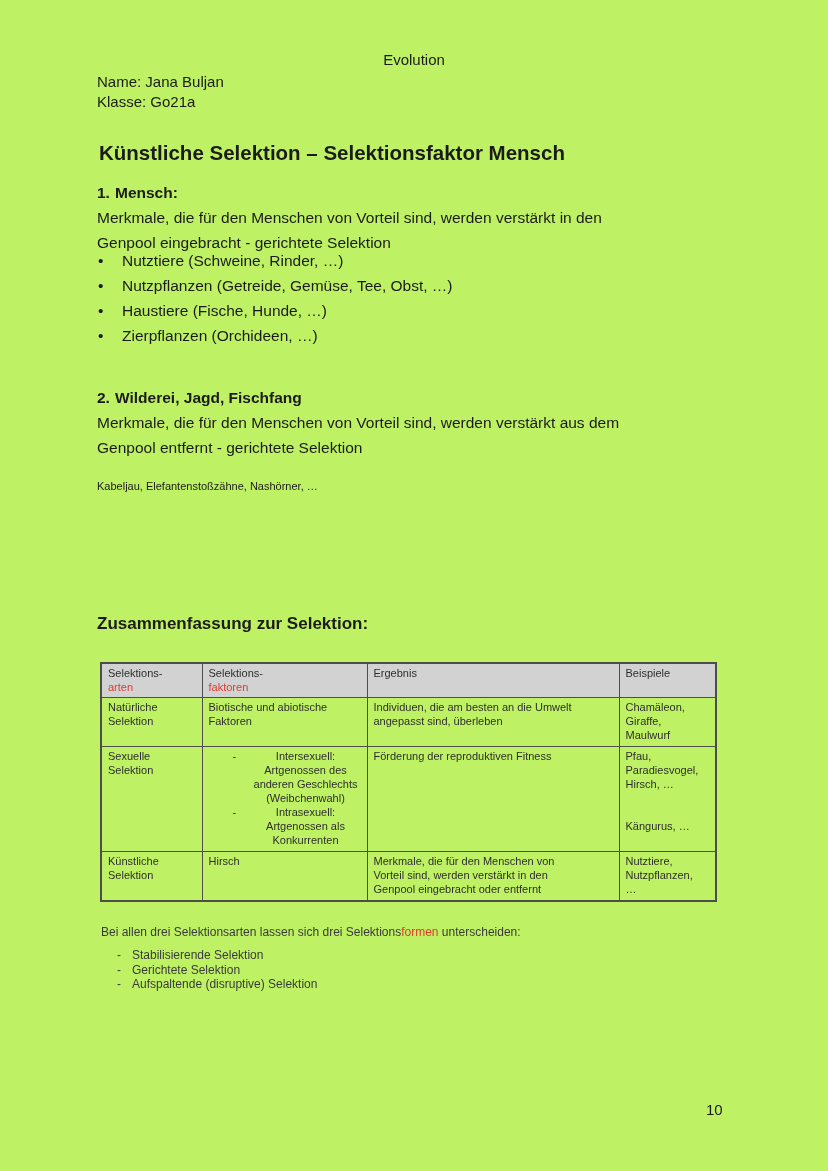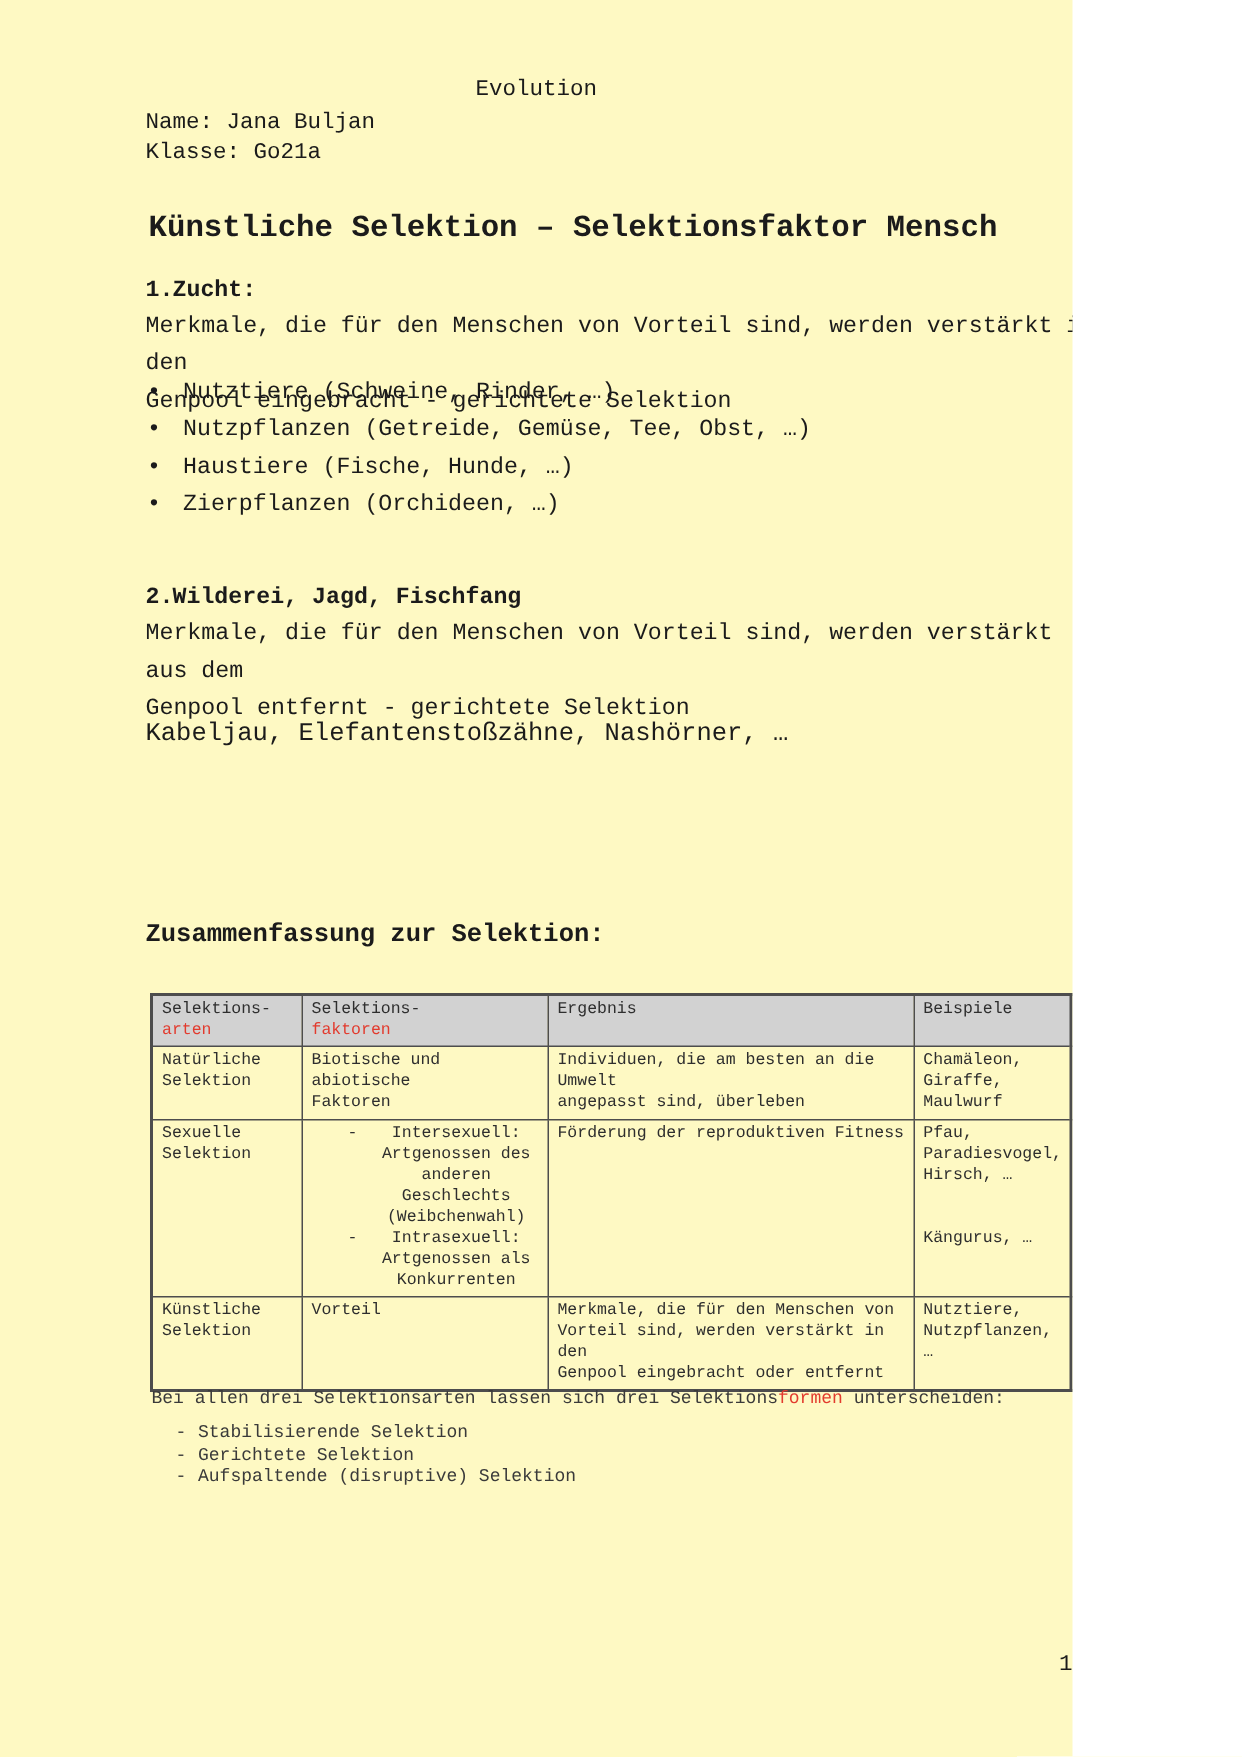--- a/index.html
+++ b/index.html
@@ -1,39 +1,39 @@
 <!DOCTYPE html>
 <html><head>
 <meta charset="utf-8">
 <style>
   html, body { margin: 0; padding: 0; background: #ffffff; }
   .page {
     position: relative;
-    width: 715px;
+    width: 828px;
     height: 1171px;
-    background: #fef9c3;
-    font-family: Liberation Mono, monospace;
+    background: #bef264;
+    font-family: Liberation Sans, sans-serif;
     color: #1b1b1b;
     overflow: hidden;
   }
   .abs { position: absolute; }
   .pre { white-space: pre-line; }
   .red { color: #e23b2e; }
 
   
   .course-header { top: 51px; left: 0; right: 0; text-align: center; font-size: 15px; }
   .meta-block { top: 72px; left: 97px; font-size: 15px; line-height: 20px; }
   .doc-title { top: 141px; left: 99px; font-size: 20.5px; font-weight: bold; margin: 0; }
 
   
   .sec-heading { left: 97px; font-size: 15.5px; font-weight: bold; }
   .sec-num { display: inline-block; width: 18px; }
 
   .body-text { left: 97px; font-size: 15.5px; line-height: 25px; white-space: pre-line; width: 640px; }
-  .single-line { left: 97px; font-size: 17px; }
+  .single-line { left: 97px; font-size: 11px; }
 
   .bullet-list { left: 97px; margin: 0; padding: 0; list-style: none; width: 620px; }
   .bullet-list li { position: relative; padding-left: 25px; height: 25px; font-size: 15.5px; }
   .bullet-list li::before { content: "•"; position: absolute; left: 1px; top: 0; }
 
   .summary-heading { top: 614px; left: 97px; font-size: 17px; font-weight: bold; }
 
   
   .sum-table {
     top: 662px; left: 100px;
@@ -79,21 +79,21 @@
   <div class="abs course-header">Evolution</div>
 
   <div class="abs meta-block">
     <div>Name: Jana Buljan</div>
     <div>Klasse: Go21a</div>
   </div>
 
   <h1 class="abs doc-title">Künstliche Selektion – Selektionsfaktor Mensch</h1>
 
   <div class="abs sec-heading" style="top:184px;">
-    <span class="sec-num">1.</span><span>Zucht:</span>
+    <span class="sec-num">1.</span><span>Mensch:</span>
   </div>
   <div class="abs body-text" style="top:205px;">Merkmale, die für den Menschen von Vorteil sind, werden verstärkt in den
 Genpool eingebracht - gerichtete Selektion</div>
   <ul class="abs bullet-list" style="top:252px;">
     <li>Nutztiere (Schweine, Rinder, …)</li>
     <li>Nutzpflanzen (Getreide, Gemüse, Tee, Obst, …)</li>
     <li>Haustiere (Fische, Hunde, …)</li>
     <li>Zierpflanzen (Orchideen, …)</li>
   </ul>
 
@@ -161,21 +161,21 @@
         <td class="pre">Pfau,
 Paradiesvogel,
 Hirsch, …
 
 
 Kängurus, …</td>
       </tr>
       <tr class="row-kun">
         <td class="pre">Künstliche
 Selektion</td>
-        <td class="pre">Vorteil</td>
+        <td class="pre">Hirsch</td>
         <td class="pre">Merkmale, die für den Menschen von
 Vorteil sind, werden verstärkt in den
 Genpool eingebracht oder entfernt</td>
         <td class="pre">Nutztiere,
 Nutzpflanzen,
 …</td>
       </tr>
     </tbody>
   </table>
 

